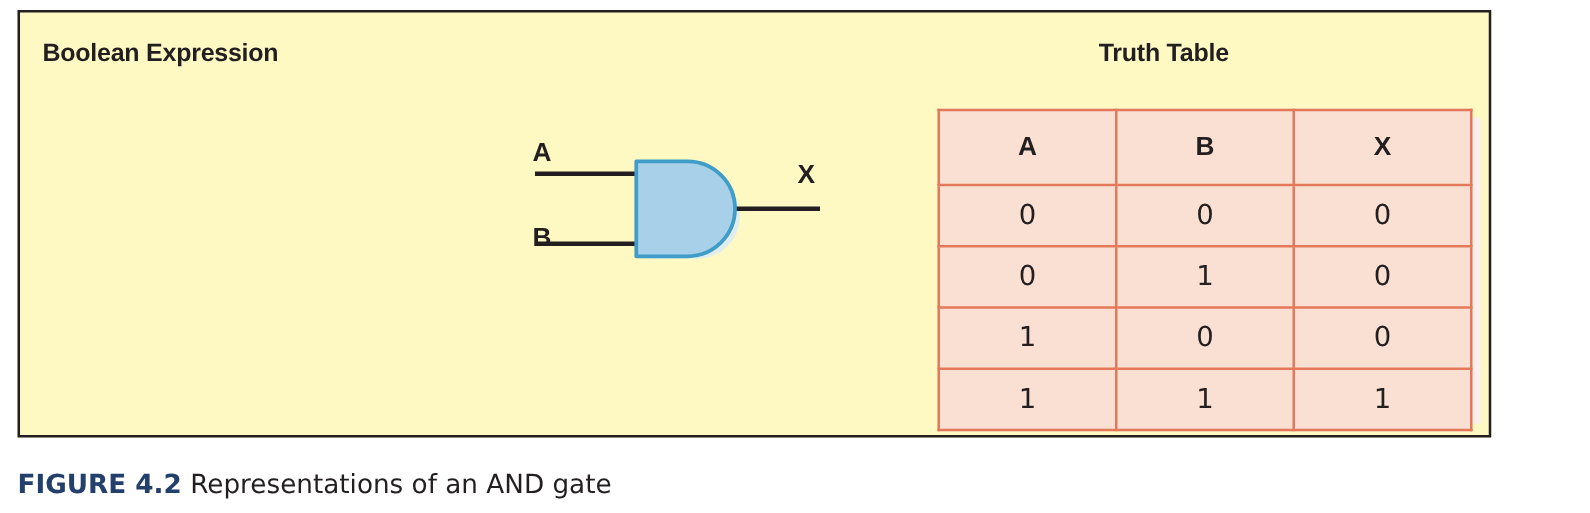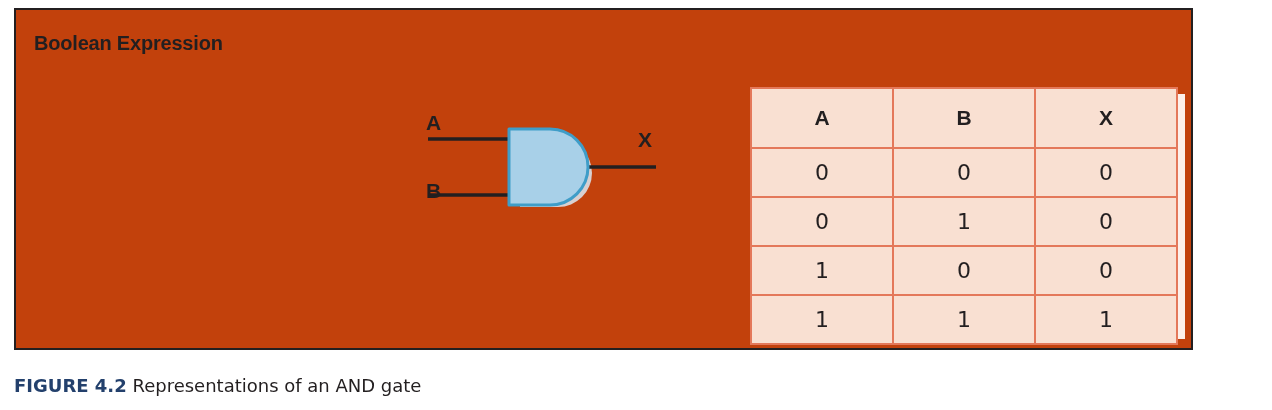--- a/index.html
+++ b/index.html
@@ -17,21 +17,21 @@
 
   
   .figure-frame {
     position: absolute;
     left: 14px;
     top: 8px;
     width: 1179px;
     height: 342px;
     border: 2px solid #231f20;
     box-sizing: border-box;
-    background: #c2410c;
+    background: #fef9c3;
   }
 
   
   .col-heading {
     position: absolute;
     font-size: 20px;
     font-weight: bold;
     color: #231f20;
     letter-spacing: -0.2px;
     white-space: nowrap;
@@ -112,37 +112,38 @@
     font-size: 22px;
     font-weight: normal;
   }
 
   
   .figure-caption {
     position: absolute;
     left: 14px;
     top: 375px;
     font-family: "DejaVu Sans", sans-serif;
-    font-size: 18px;
+    font-size: 21px;
     color: #231f20;
     white-space: nowrap;
   }
   .figure-caption .caption-label {
     font-weight: bold;
     color: #23406c;
   }
 </style>
 </head>
 <body>
 
 <div class="figure-frame">
 
   <div class="col-heading" id="heading-boolean">Boolean Expression</div>
 
 
+  <div class="col-heading" id="heading-truth">Truth Table</div>
 
 
   <div class="logic-diagram">
     <svg width="340" height="150" viewBox="0 0 340 150">
 
       <path d="M 158 48 L 196 48 A 34 34 0 0 1 196 116 L 158 116 Z" fill="#dceaf5" opacity="0.85" transform="translate(6,6)"></path>
 
       <line x1="72" y1="54" x2="155" y2="54" stroke="#231f20" stroke-width="3.5"></line>
 
       <line x1="72" y1="110" x2="155" y2="110" stroke="#231f20" stroke-width="3.5"></line>

